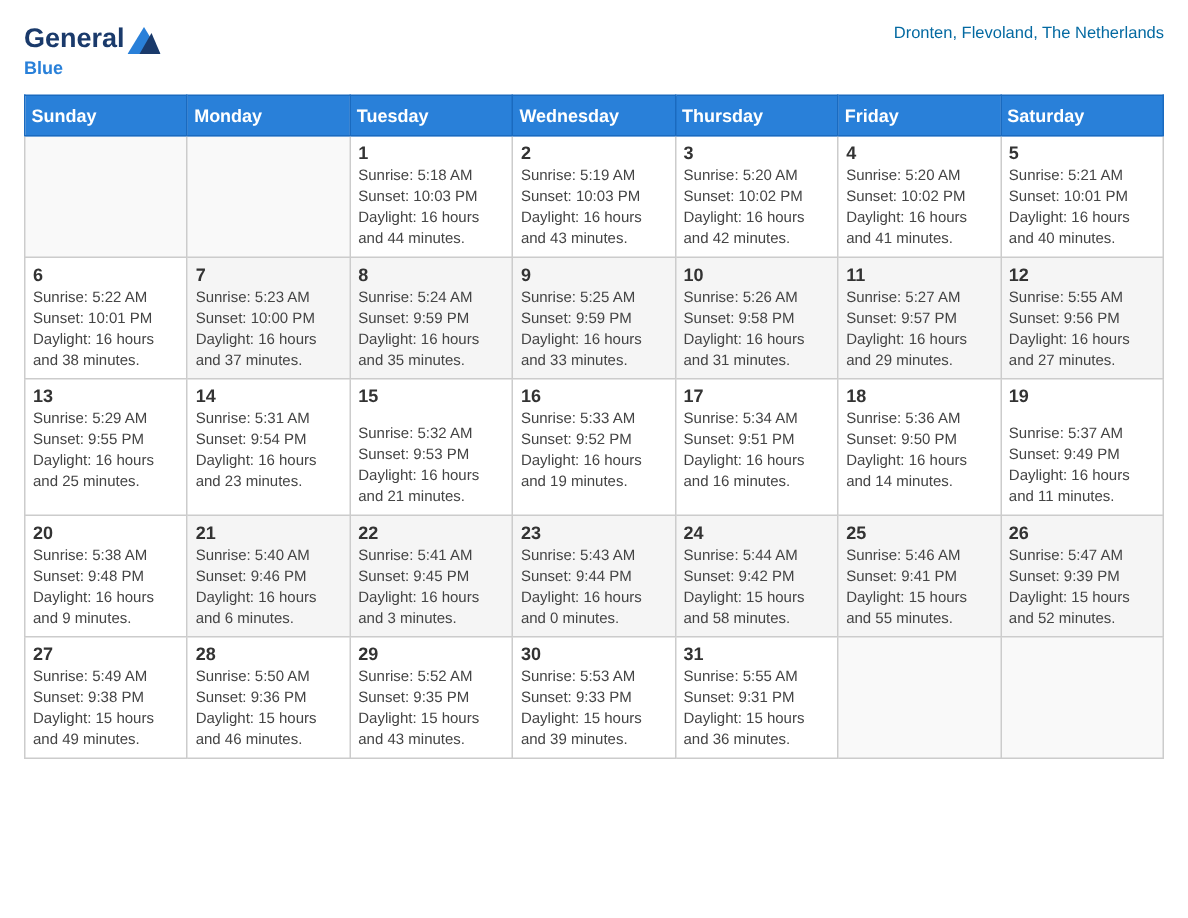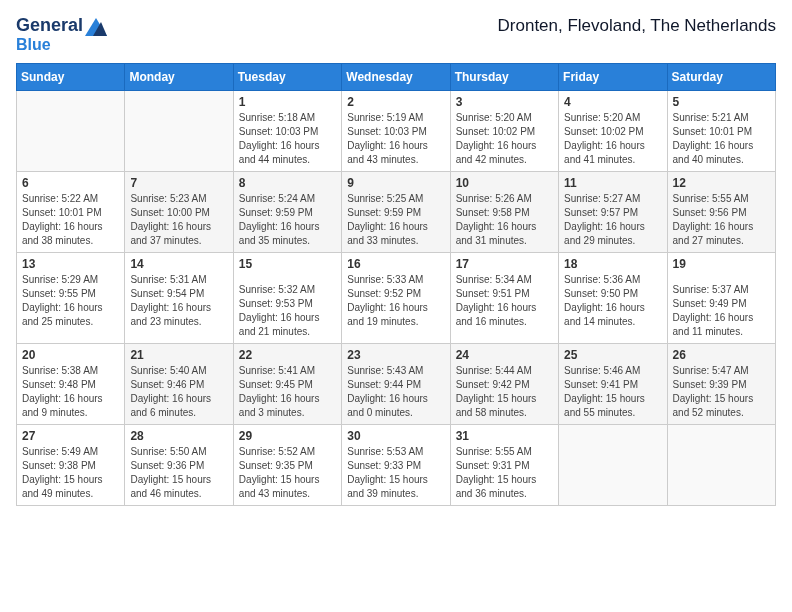--- a/index.html
+++ b/index.html
@@ -19,35 +19,35 @@
     .logo {
       display: flex;
       align-items: center;
     }
     .logo-text-general {
       font-size: 18px;
       font-weight: bold;
       color: #1a3a6b;
     }
     .logo-text-blue {
-      font-size: 16px;
+      font-size: 12px;
       font-weight: bold;
       color: #2980d9;
     }
     .title-block {
       text-align: right;
     }
     .month-year {
       font-size: 36px;
       color: #1a3a6b;
       font-weight: normal;
     }
     .location {
-      font-size: 17px;
-      color: #0f172a;
+      font-size: 11px;
+      color: #0369a1;
       margin-left: 14px;
     }
     .calendar {
       width: 100%;
       border-collapse: collapse;
       border: 1px solid #a16207;
     }
     .calendar th {
       background: #2980d9;
       color: #fff;

